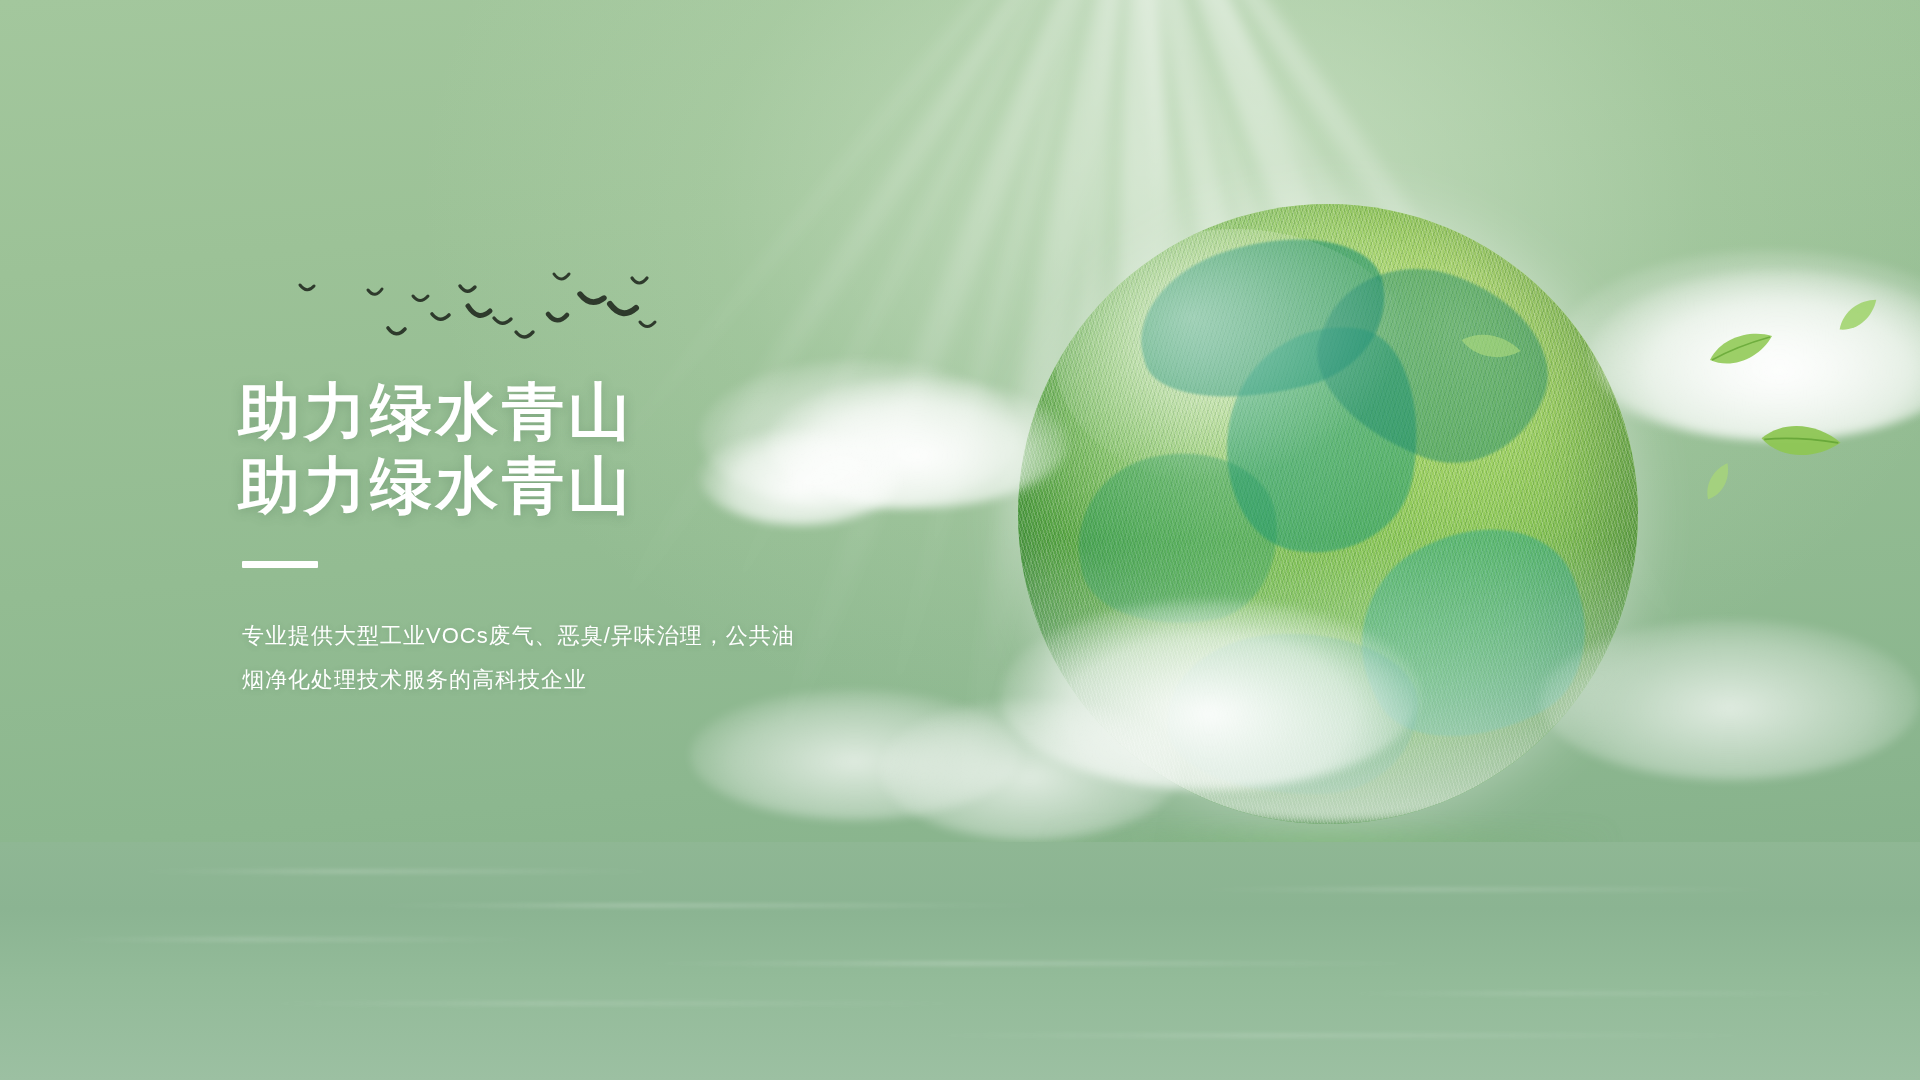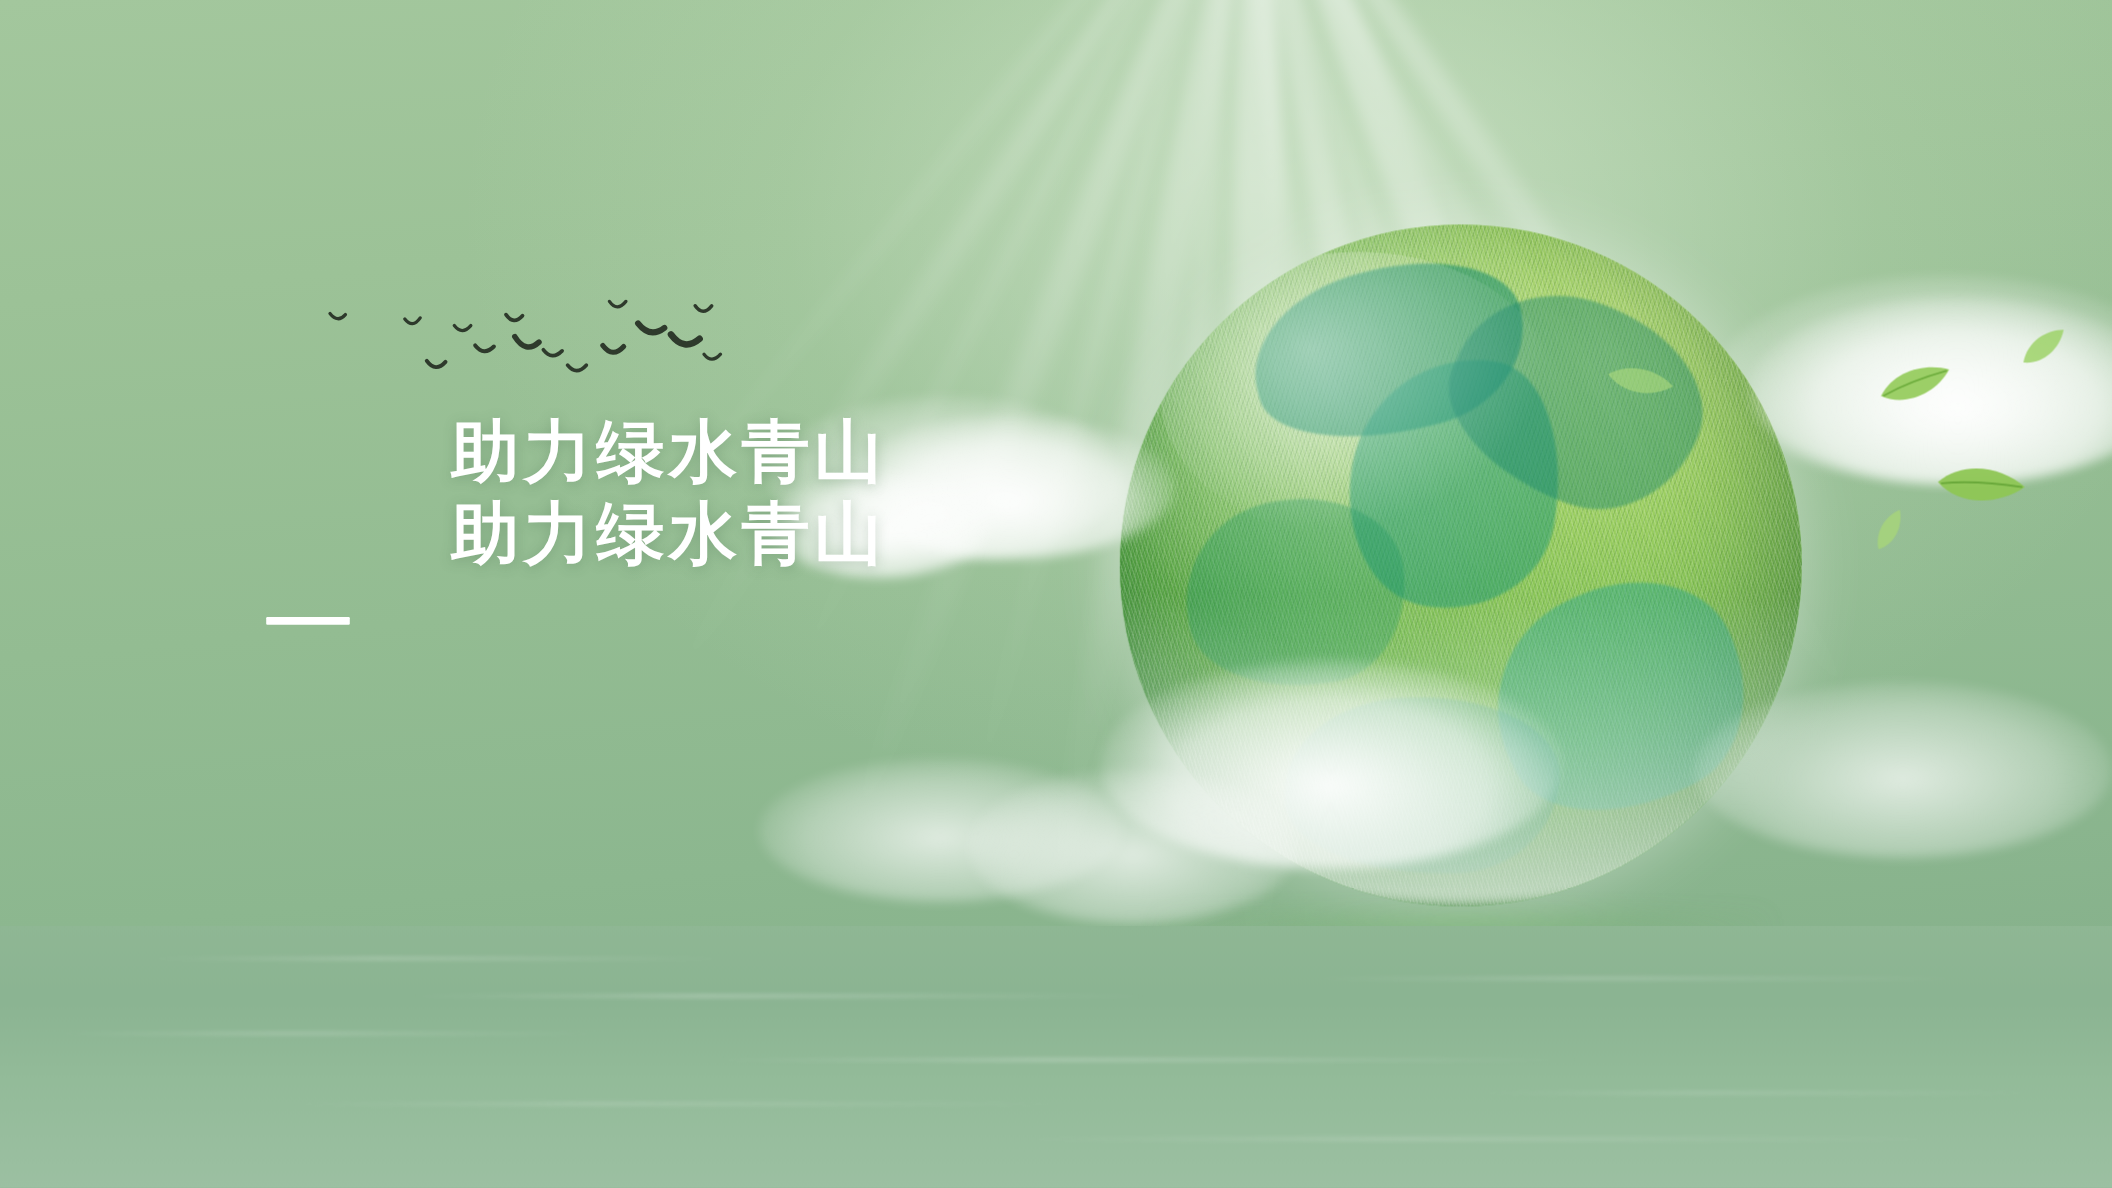--- a/index.html
+++ b/index.html
@@ -76,21 +76,21 @@
     filter:blur(2px);}
 
   
   .birds{position:absolute;left:280px;top:230px;width:460px;height:130px;}
   .bird{position:absolute;stroke:#2e3a2c;fill:none;stroke-linecap:round;}
 
   
   .leaf{position:absolute;}
 
   
-  .copy{position:absolute;left:238px;top:375px;width:740px;text-align:center;}
+  .copy{position:absolute;left:238px;top:375px;width:740px;}
   .headline{
     color:#ffffff;font-size:62px;line-height:74px;font-weight:bold;
     letter-spacing:4px;
     text-shadow:0 2px 12px rgba(60,100,70,.28);
     margin:0;
   }
   .headline .l2{display:block;}
   .divider{width:76px;height:7px;background:#ffffff;margin:38px 0 0 4px;border-radius:1px;}
   .desc{color:#ffffff;font-size:22px;line-height:44px;margin:46px 0 0 4px;
         letter-spacing:1px;text-shadow:0 1px 6px rgba(60,100,70,.22);max-width:560px;}
@@ -204,15 +204,16 @@
     <div class="wave" style="left:900px;top:192px;width:900px;opacity:.38;"></div>
     <div class="wave" style="left:1320px;top:150px;width:560px;opacity:.30;"></div>
   </div>
 
   <div class="copy">
     <h1 class="headline">
       <span class="l1">助力绿水青山</span>
       <span class="l2">助力绿水青山</span>
     </h1>
     <div class="divider"></div>
+    <p class="desc">专业提供大型工业VOCs废气、恶臭/异味治理，公共油烟净化处理技术服务的高科技企业</p>
   </div>
 
 </div>
 
 </body></html>

